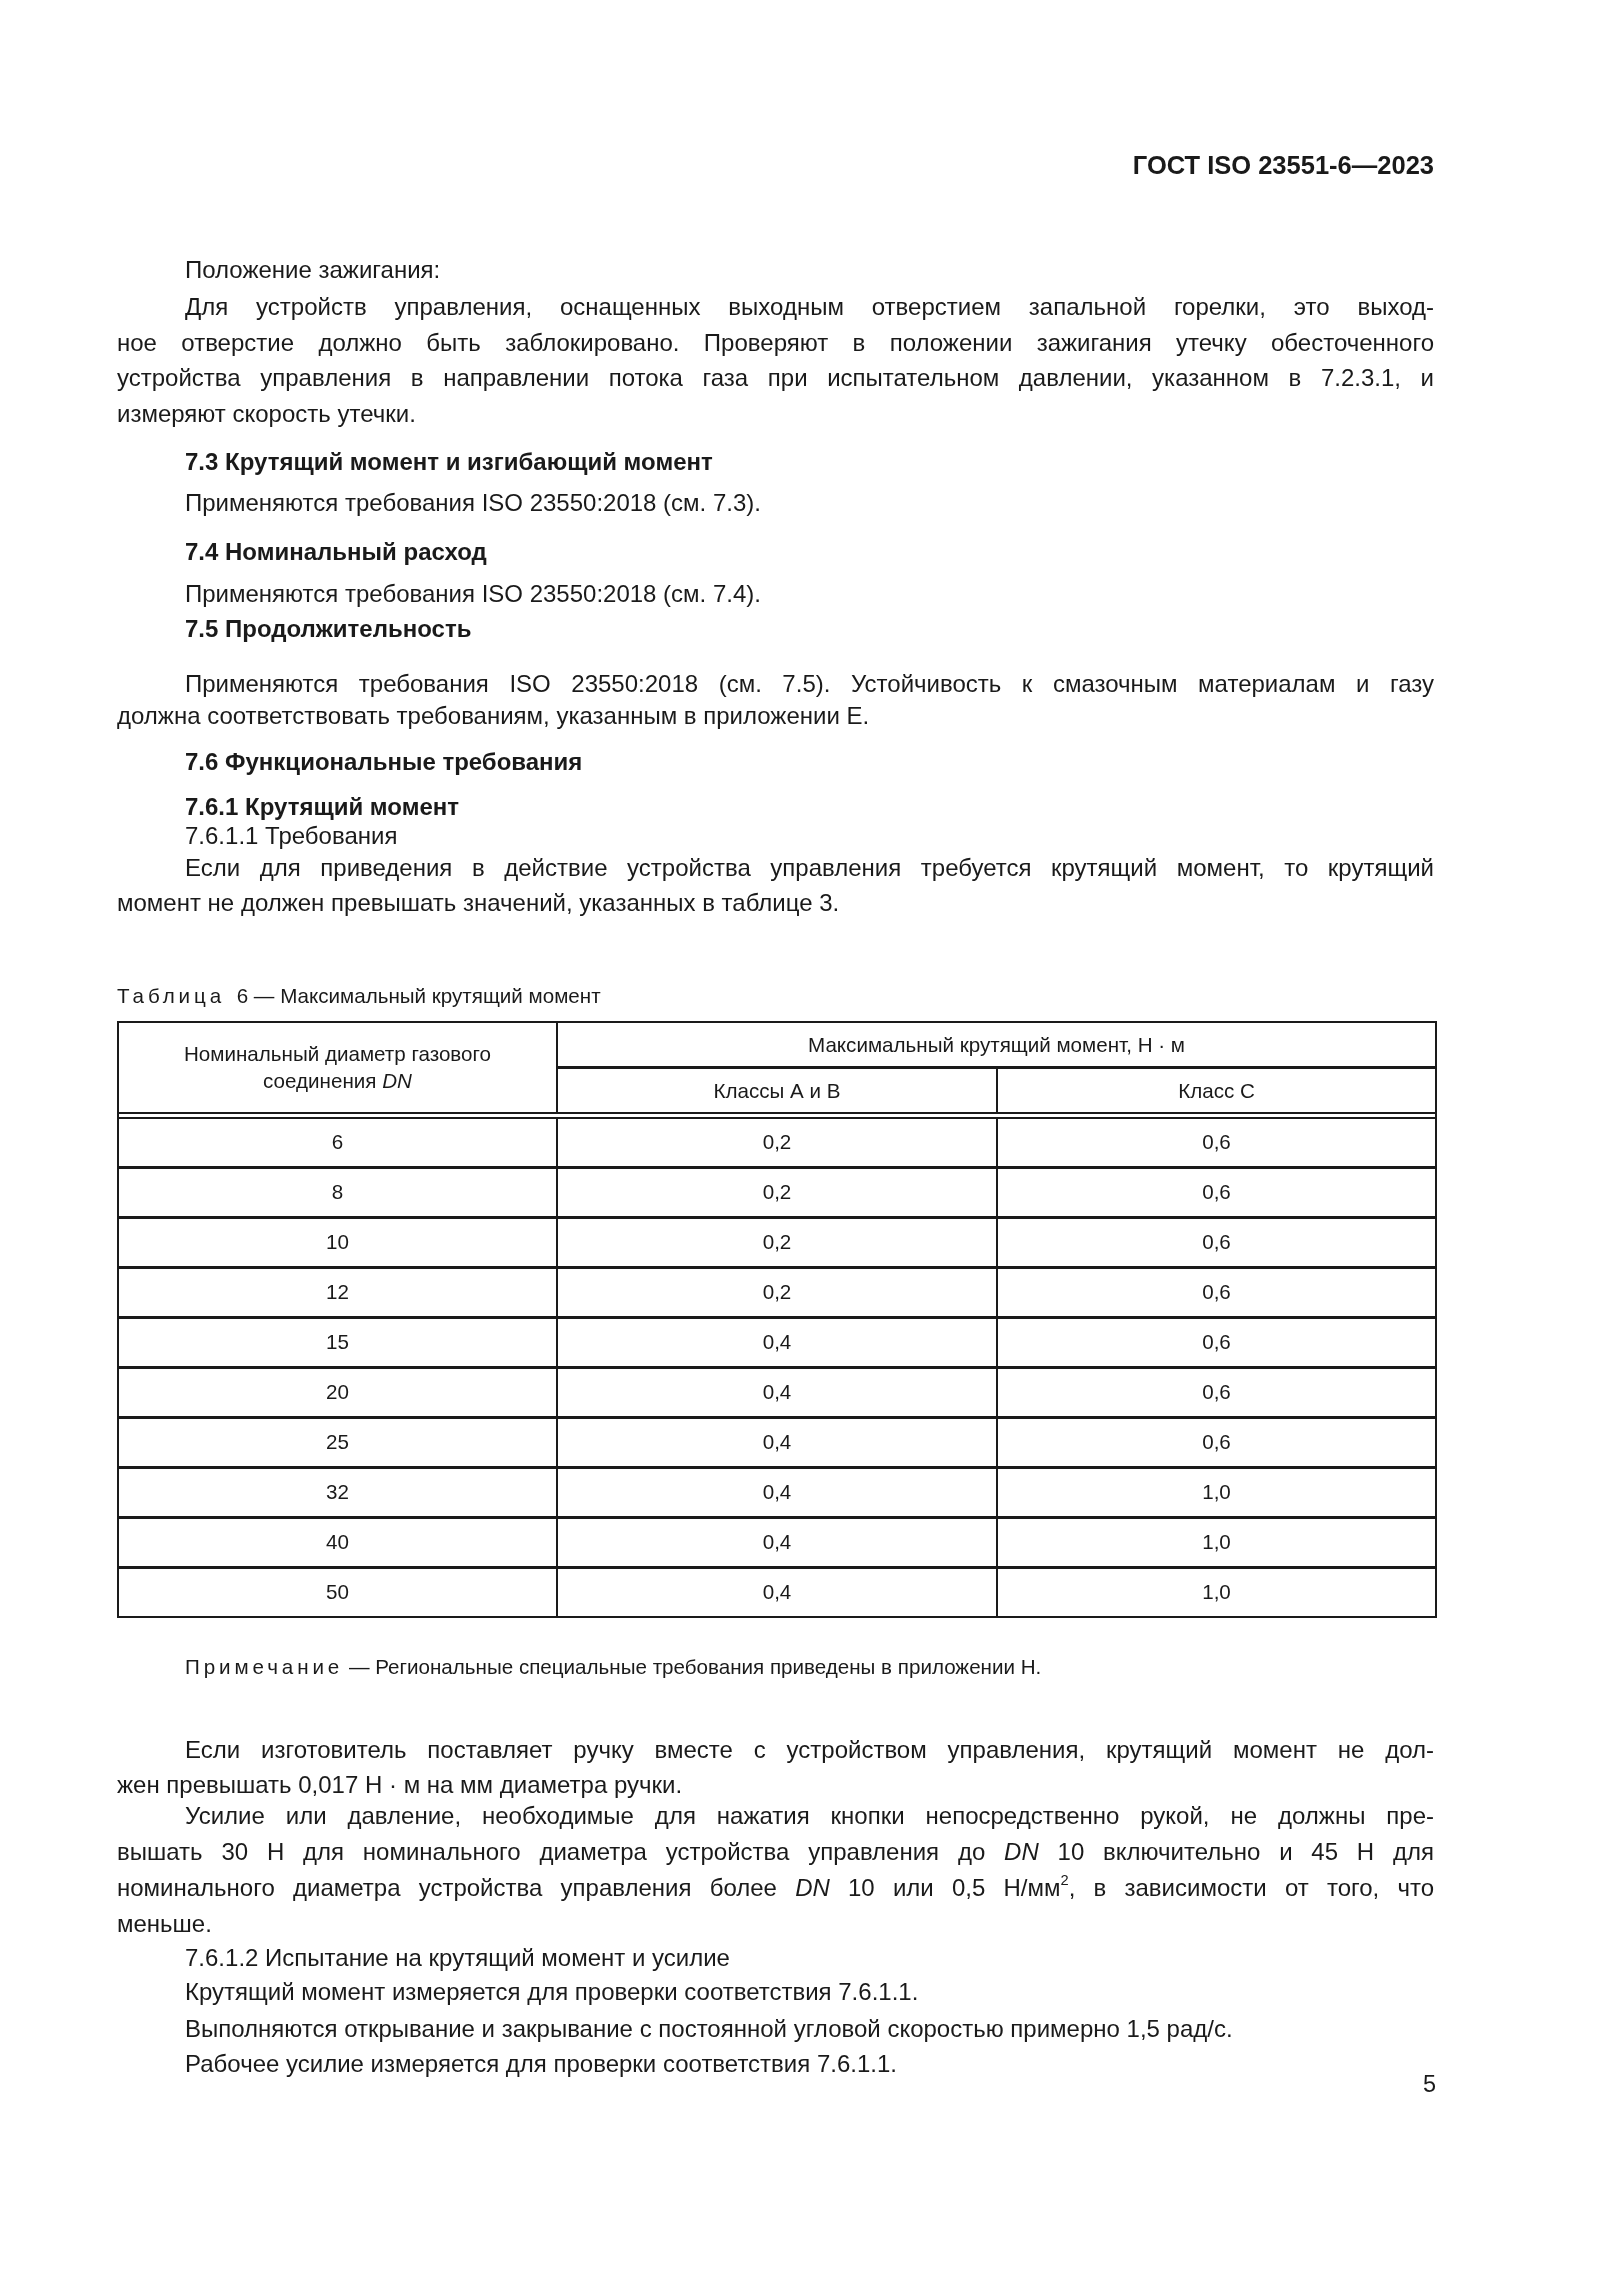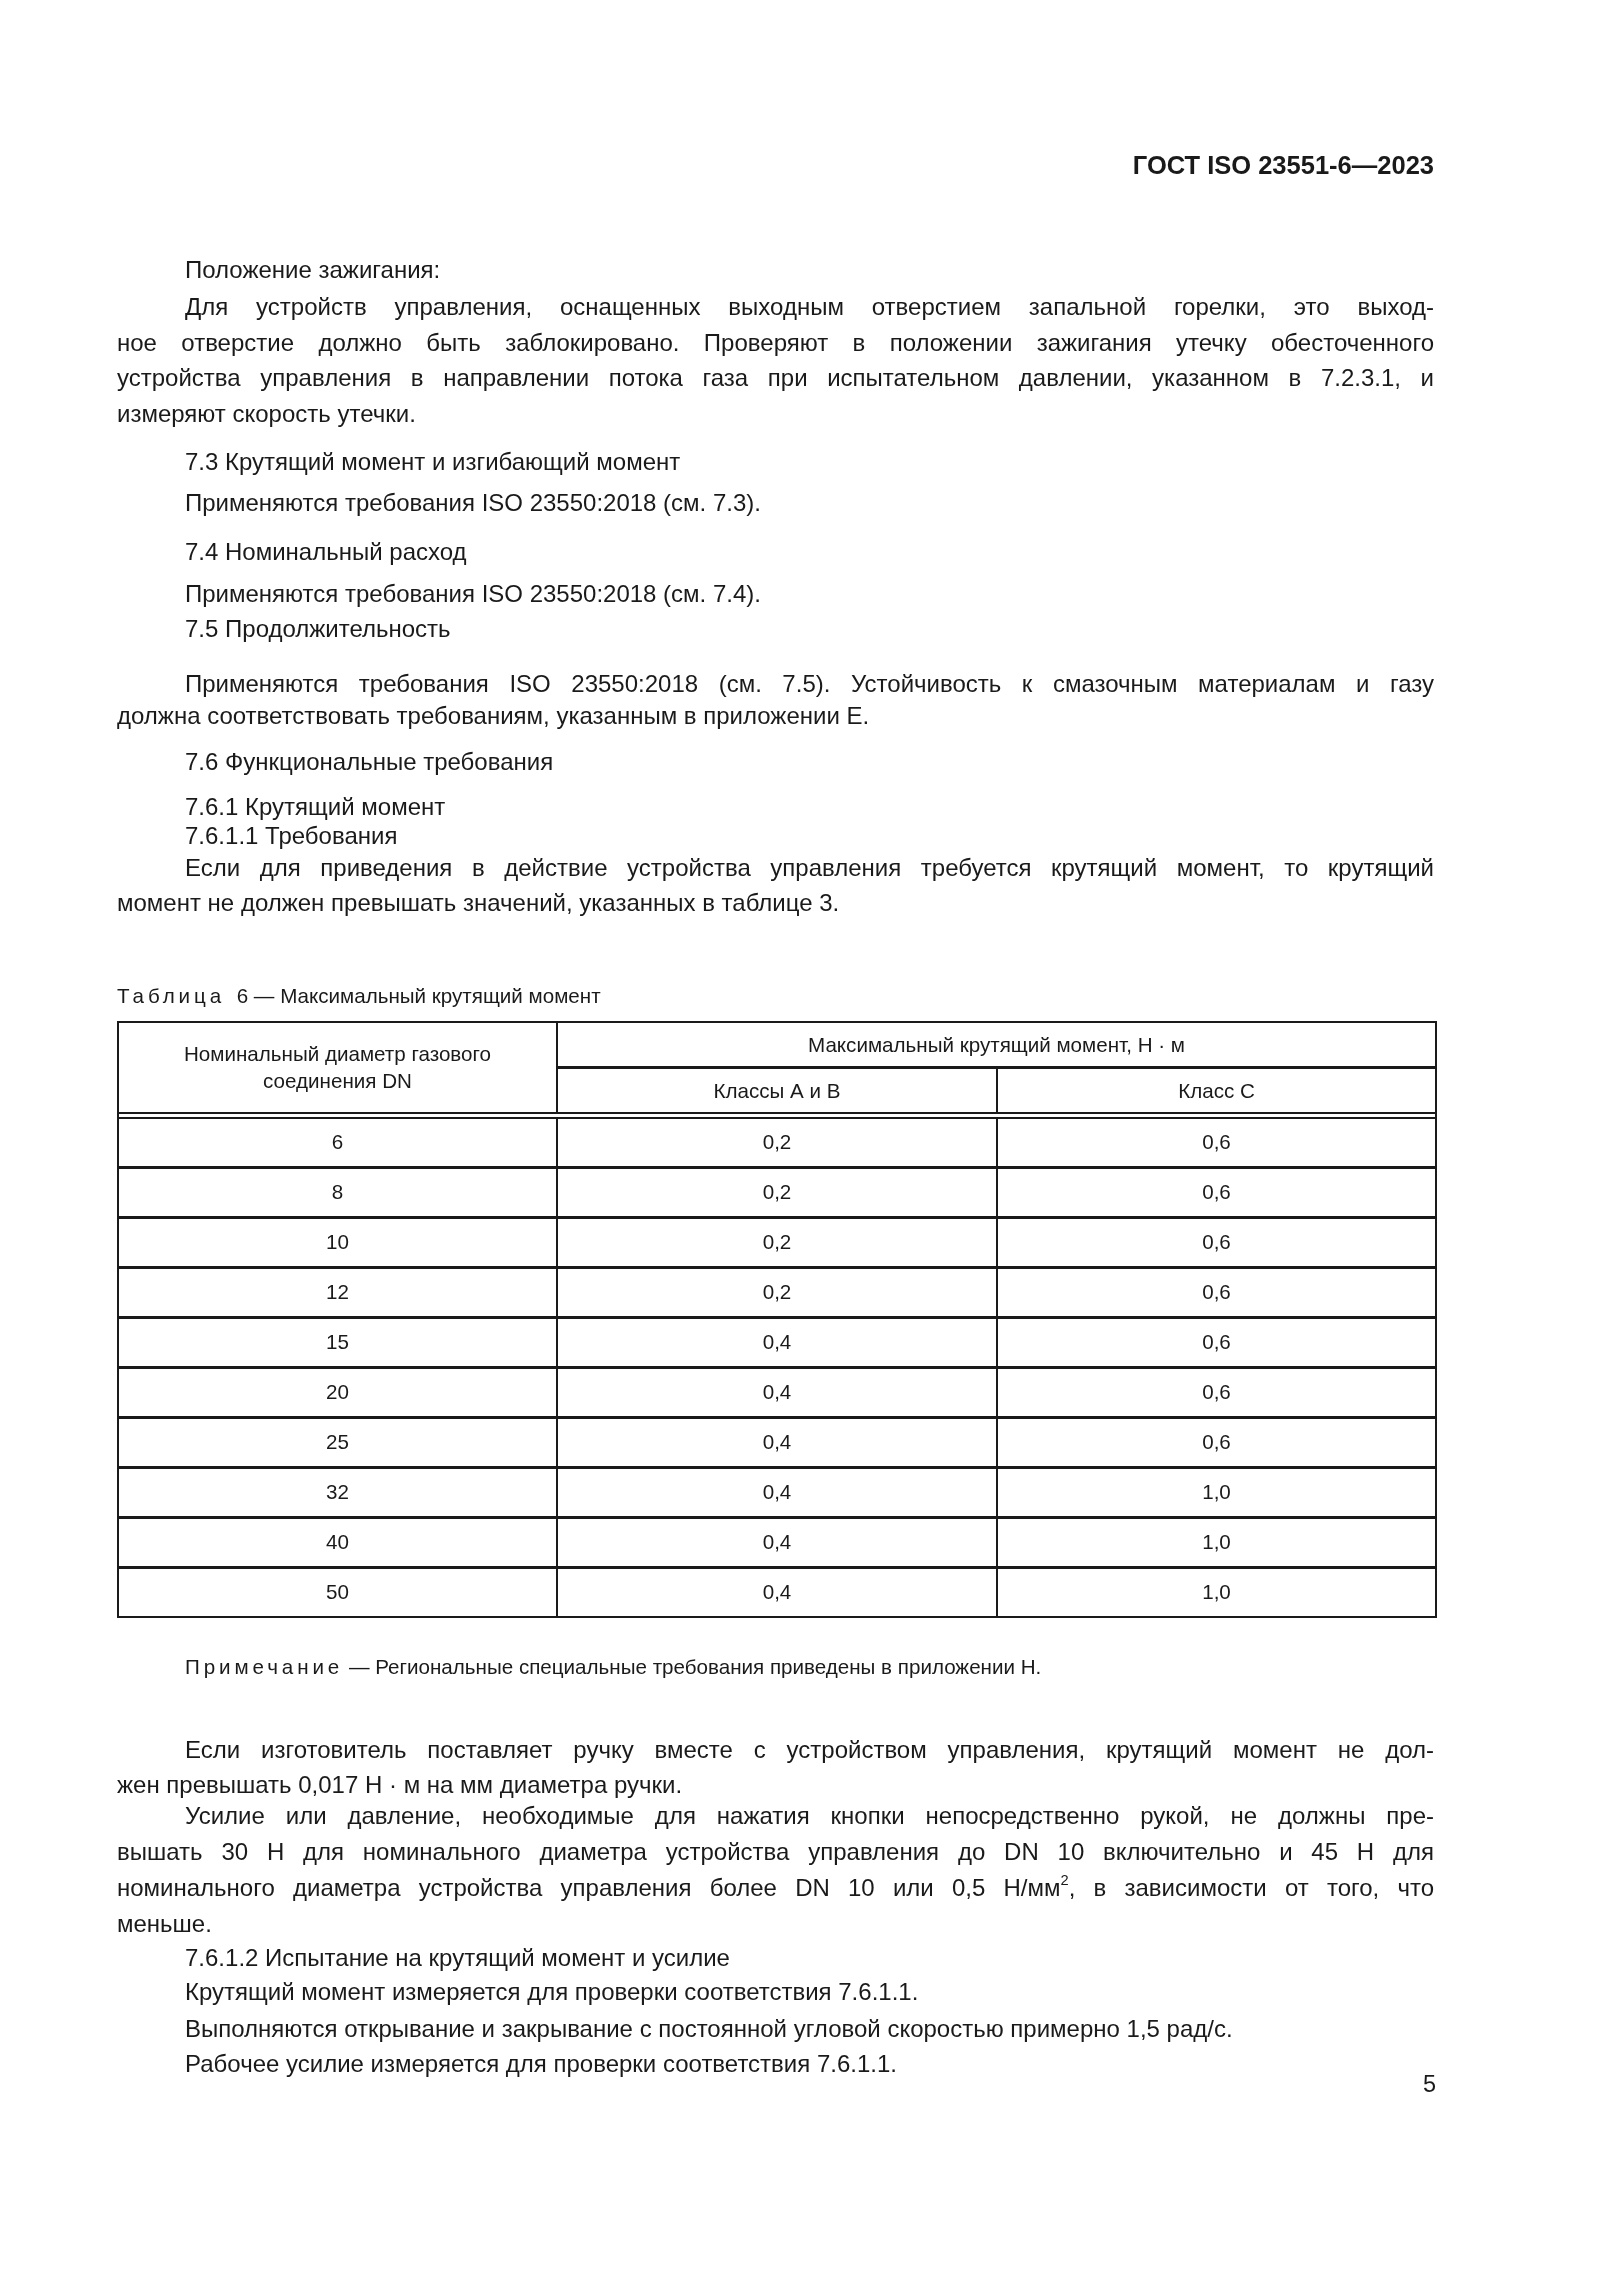--- a/index.html
+++ b/index.html
@@ -1,21 +1,21 @@
 <!DOCTYPE html>
 <html><head>
 <meta charset="utf-8">
 <style>
   html, body { margin: 0; padding: 0; background: #ffffff; }
   body { width: 1621px; height: 2293px; position: relative; overflow: hidden;
          font-family: "Liberation Sans", sans-serif; color: #1a1a1a; }
   .line { position: absolute; left: 117px; width: 1317px; font-size: 24px; line-height: 29px; white-space: nowrap; margin-top: 27px; }
   .ind { left: 185px; width: 1249px; }
   .just { text-align: justify; text-align-last: justify; }
-  .bold { font-weight: normal; }
+  .bold { font-weight: bold; }
   .hdr { position: absolute; right: 187px; top: 150px; font-size: 25.5px; font-weight: bold; line-height: 31px; }
   .caption { position: absolute; left: 117px; top: 983px; font-size: 20.6px; line-height: 25.5px; }
   .spaced { letter-spacing: 3.9px; }
   .pagenum { position: absolute; left: 1423px; top: 2070px; font-size: 23.5px; line-height: 29px; }
   .note { position: absolute; left: 185px; top: 1654px; font-size: 20.6px; line-height: 25.5px; white-space: nowrap; }
 
   table.t2 { position: absolute; left: 117px; top: 1021px; width: 1318px; border-collapse: collapse;
              font-size: 20.6px; table-layout: fixed; }
   table.t2 td { border: 2px solid #1a1a1a; text-align: center; vertical-align: middle; padding: 0; }
   table.t2 col.c1 { width: 439px; }
@@ -23,21 +23,21 @@
   table.t2 col.c3 { width: 439px; }
   table.t2 tr.h1 td { height: 43px; border-top-width: 2.9px; }
   table.t2 tr.h2 td { height: 43px; border-top-width: 3.9px; }
   table.t2 td.rowspan { line-height: 26.5px; }
   table.t2 tr.sep td { height: 2.9px; border-left: none; border-right: none; border-top: 2px solid #1a1a1a; border-bottom: 2px solid #1a1a1a; }
   table.t2 tr.sep td.l { border-left: 2px solid #1a1a1a; }
   table.t2 tr.sep td.r { border-right: 2px solid #1a1a1a; }
   table.t2 tr.data td { height: 47px; border-top-width: 3.9px; }
   table.t2 tr.data.first td { border-top-width: 2px; }
   table.t2 tr.data.last td { border-bottom-width: 2.9px; }
-  .it { }
+  .it { font-style: italic; }
   sup { font-size: 14.7px; line-height: 0; position: relative; top: -2px; }
 </style>
 </head>
 <body>
 
 <div class="hdr">ГОСТ ISO 23551-6—2023</div>
 
 <div class="line ind" style="top:228px">Положение зажигания:</div>
 <div class="line ind just" style="top:265px">Для устройств управления, оснащенных выходным отверстием запальной горелки, это выход-</div>
 <div class="line just" style="top:301px">ное отверстие должно быть заблокировано. Проверяют в положении зажигания утечку обесточенного</div>

